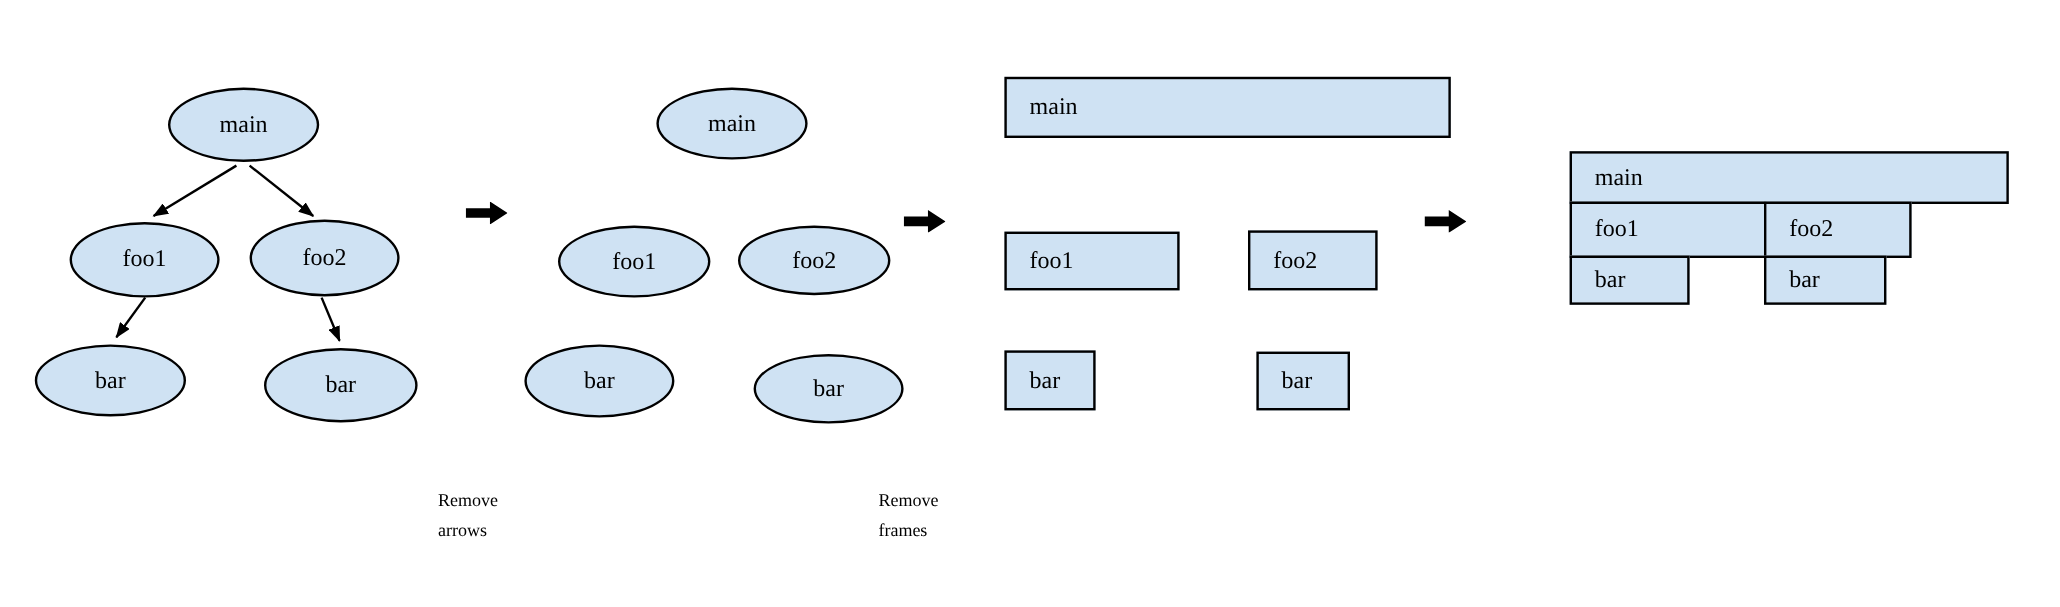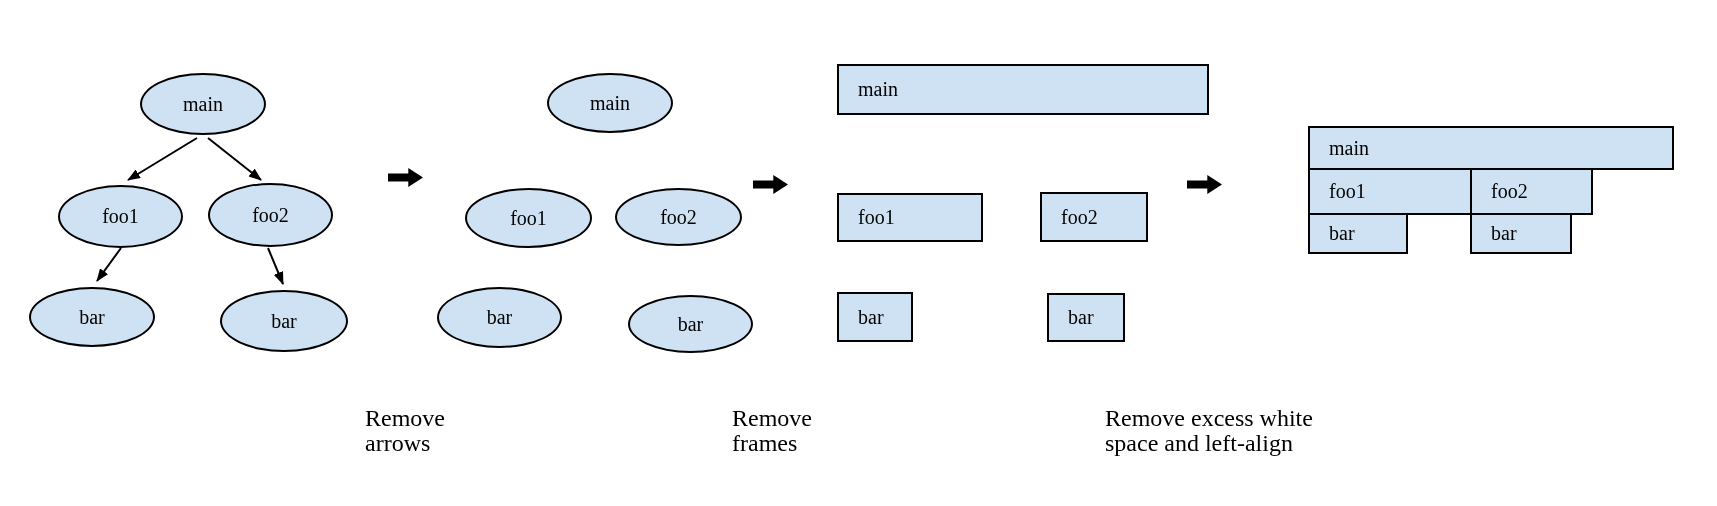--- a/index.html
+++ b/index.html
@@ -31,21 +31,21 @@
   }
   .ellipse{border-radius:50%;justify-content:center;}
   .rect{justify-content:flex-start;padding-left:19px;}
   .block-arrow{
     position:absolute;
     background:var(--arrow);
     clip-path:polygon(0 29%,58% 29%,58% 0,100% 50%,58% 100%,58% 71%,0 71%);
   }
   .caption{
     position:absolute;
-    font-size:24px;line-height:25px;
+    font-size:15px;line-height:25px;
     white-space:pre-line;
     color:var(--text);
   }
 </style>
 </head>
 <body>
 
 <div class="canvas">
 
   <svg class="overlay" viewBox="0 0 1717 506">
@@ -116,22 +116,20 @@
     </div>
     <div class="node rect" style="left:837px;top:292px;width:76px;height:50px">
       <span>bar</span>
     </div>
     <div class="node rect" style="left:1047px;top:293px;width:78px;height:49px">
       <span>bar</span>
     </div>
   </div>
 
   <div class="block-arrow" style="left:1187px;top:175px;width:35px;height:19px"></div>
-  <div class="caption" style="left:1105px;top:406px">Remove excess white
-space and left-align</div>
 
   <div>
     <div class="node rect" style="left:1308px;top:126px;width:366px;height:44px">
       <span>main</span>
     </div>
     <div class="node rect" style="left:1308px;top:168px;width:164px;height:47px">
       <span>foo1</span>
     </div>
     <div class="node rect" style="left:1470px;top:168px;width:123px;height:47px">
       <span>foo2</span>

